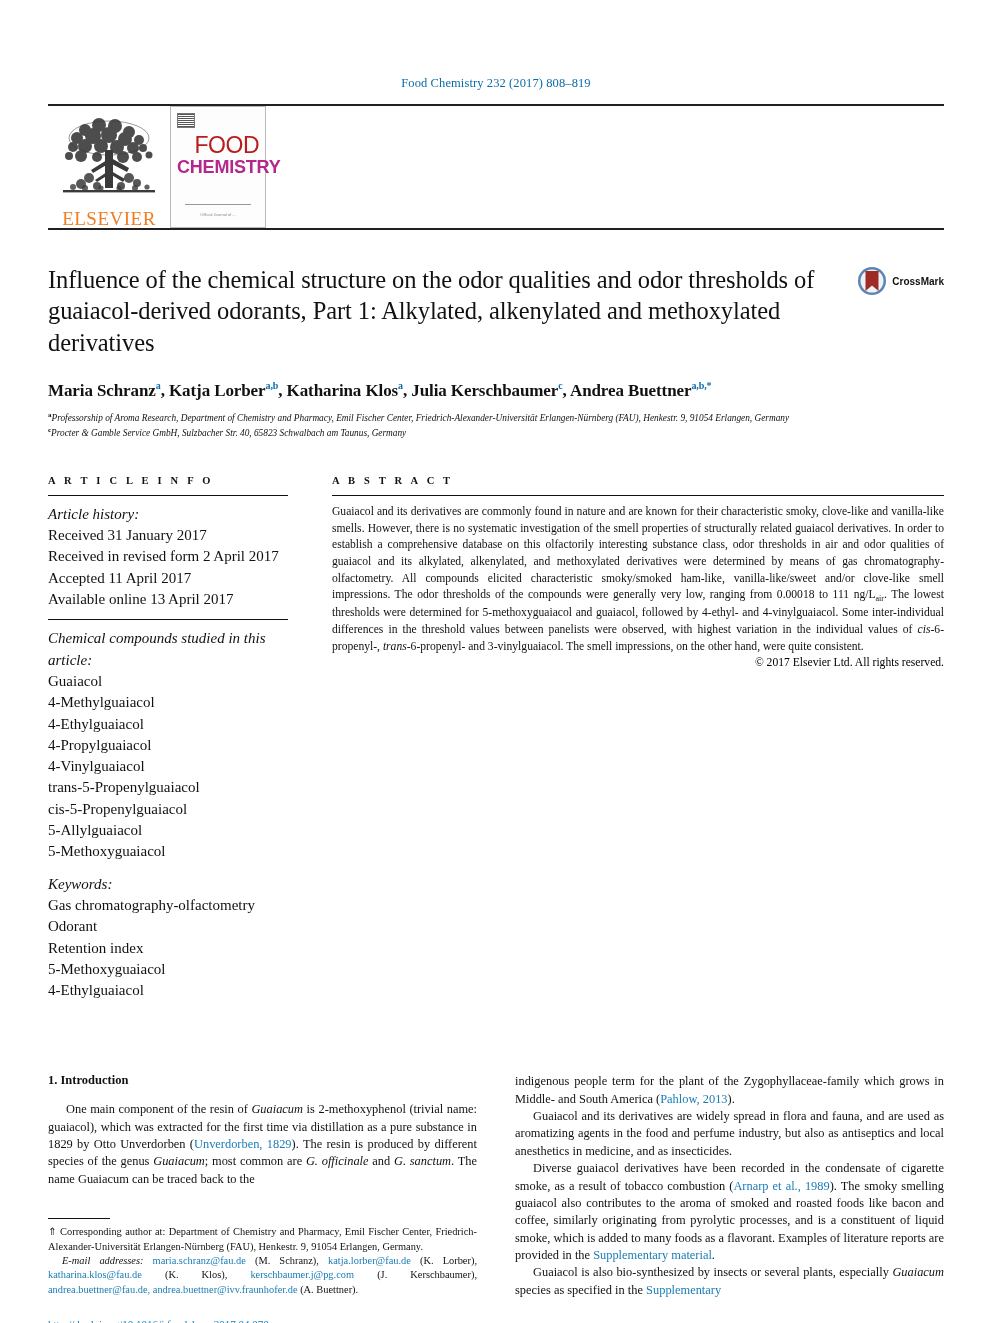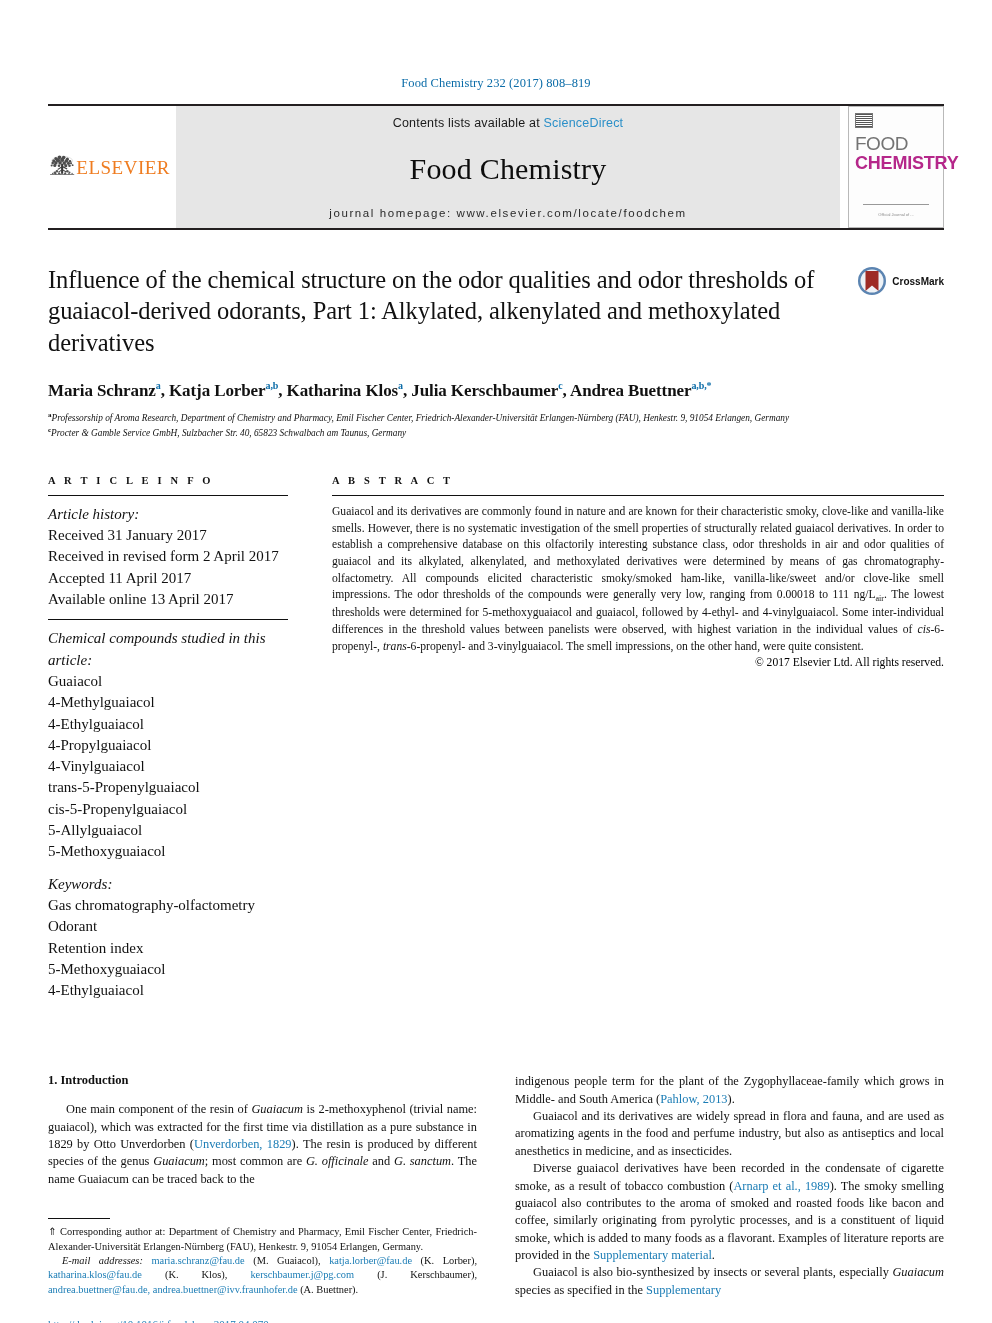--- a/index.html
+++ b/index.html
@@ -40,21 +40,21 @@
     padding-top: 0;
     display: flex;
     align-items: stretch;
     height: 122px;
     position: relative;
   }
   .elsevier-logo {
     width: 122px;
     flex: 0 0 122px;
     display: flex;
-    flex-direction: row;
+    flex-direction: column;
     align-items: center;
     justify-content: flex-end;
     box-sizing: border-box;
   }
   .tree-svg { display:block; }
   .elsevier-word {
     font-family: "Liberation Serif", serif;
     font-size: 19px;
     letter-spacing: .5px;
     color: #ef7c20;
@@ -102,25 +102,26 @@
     padding: 6px;
   }
   .cover-chip {
     width: 16px; height: 13px;
     border: 1px solid #777;
     background: repeating-linear-gradient(to bottom,#555 0 1px,#fff 1px 2px);
     margin-bottom: 7px;
   }
   .cover-food {
     font-family: "Liberation Sans", sans-serif;
-    font-size: 19px;
+    font-size: 23px;
     font-weight: 400;
-    color: #737373;
+    color: #b91c1c;
     line-height: .92;
     letter-spacing: -.5px;
+    text-align: right;
   }
   .cover-chem {
     font-family: "Liberation Sans", sans-serif;
     font-size: 18px;
     font-weight: bold;
     color: #b5278a;
     letter-spacing: -.2px;
     margin-top: 1px;
   }
   .cover-rule {
@@ -343,28 +344,20 @@
             <circle cx="46" cy="72" r="2.6"></circle>
               <circle cx="64" cy="72" r="2.6"></circle>
             <circle cx="80" cy="72" r="3"></circle>
               <circle cx="92" cy="71" r="2.6"></circle>
           </g>
         </g>
       </svg>
       <div class="elsevier-word">ELSEVIER</div>
     </div>
 
-    <div class="banner">
-      <div class="banner-top">
-        <span>Contents lists available at</span>
-        <span class="sd">ScienceDirect</span>
-      </div>
-      <div class="banner-title">Food Chemistry</div>
-      <div class="banner-bottom">journal homepage: www.elsevier.com/locate/foodchem</div>
-    </div>
 
     <div class="cover-thumb">
       <div class="cover-chip"></div>
       <div class="cover-food">FOOD</div>
       <div class="cover-chem">CHEMISTRY</div>
       <div class="cover-rule"></div>
       <div class="cover-foot">Official Journal of ...</div>
     </div>
   </div>
   <div class="masthead-underline"></div>
@@ -444,21 +437,21 @@
     <div class="bcol">
       <h2 class="secnum">1. Introduction</h2>
       <p class="p">One main component of the resin of <i class="it">Guaiacum</i> is 2-methoxyphenol (trivial name: guaiacol), which was extracted for the first time via distillation as a pure substance in 1829 by Otto Unverdorben (<span class="ref">Unverdorben, 1829</span>). The resin is produced by different species of the genus <i class="it">Guaiacum</i>; most common are <i class="it">G. officinale</i> and <i class="it">G. sanctum</i>. The name Guaiacum can be traced back to the</p>
 
       <div class="footnote-wrap">
         <div class="footnote-rule"></div>
         <p class="fn"><span>⇑</span> <span>Corresponding author at: Department of Chemistry and Pharmacy, Emil Fischer Center, Friedrich-Alexander-Universität Erlangen-Nürnberg (FAU), Henkestr. 9, 91054 Erlangen, Germany.</span></p>
         <p class="fn" style="text-indent:14px;">
           <span class="em">E-mail addresses:</span>
           <span class="mail">maria.schranz@fau.de</span>
-          <span>(M. Guaiacol)</span>,
+          <span>(M. Schranz)</span>,
           <span class="mail">katja.lorber@fau.de</span>
           <span>(K. Lorber)</span>,
           <span class="mail">katharina.klos@fau.de</span>
           <span>(K. Klos)</span>,
           <span class="mail">kerschbaumer.j@pg.com</span>
           <span>(J. Kerschbaumer)</span>,
           <span class="mail">andrea.buettner@fau.de, andrea.buettner@ivv.fraunhofer.de</span>
           <span>(A. Buettner)</span>.
         </p>
       </div>

